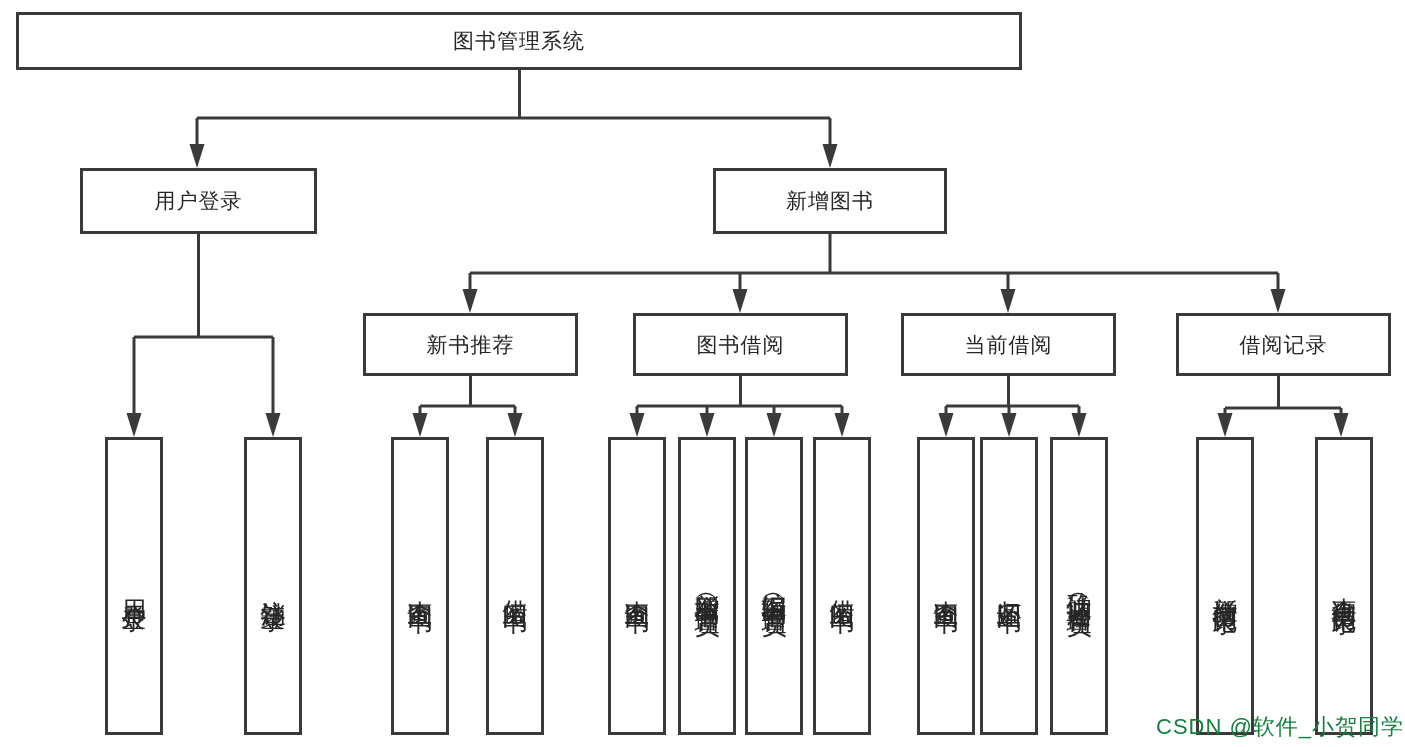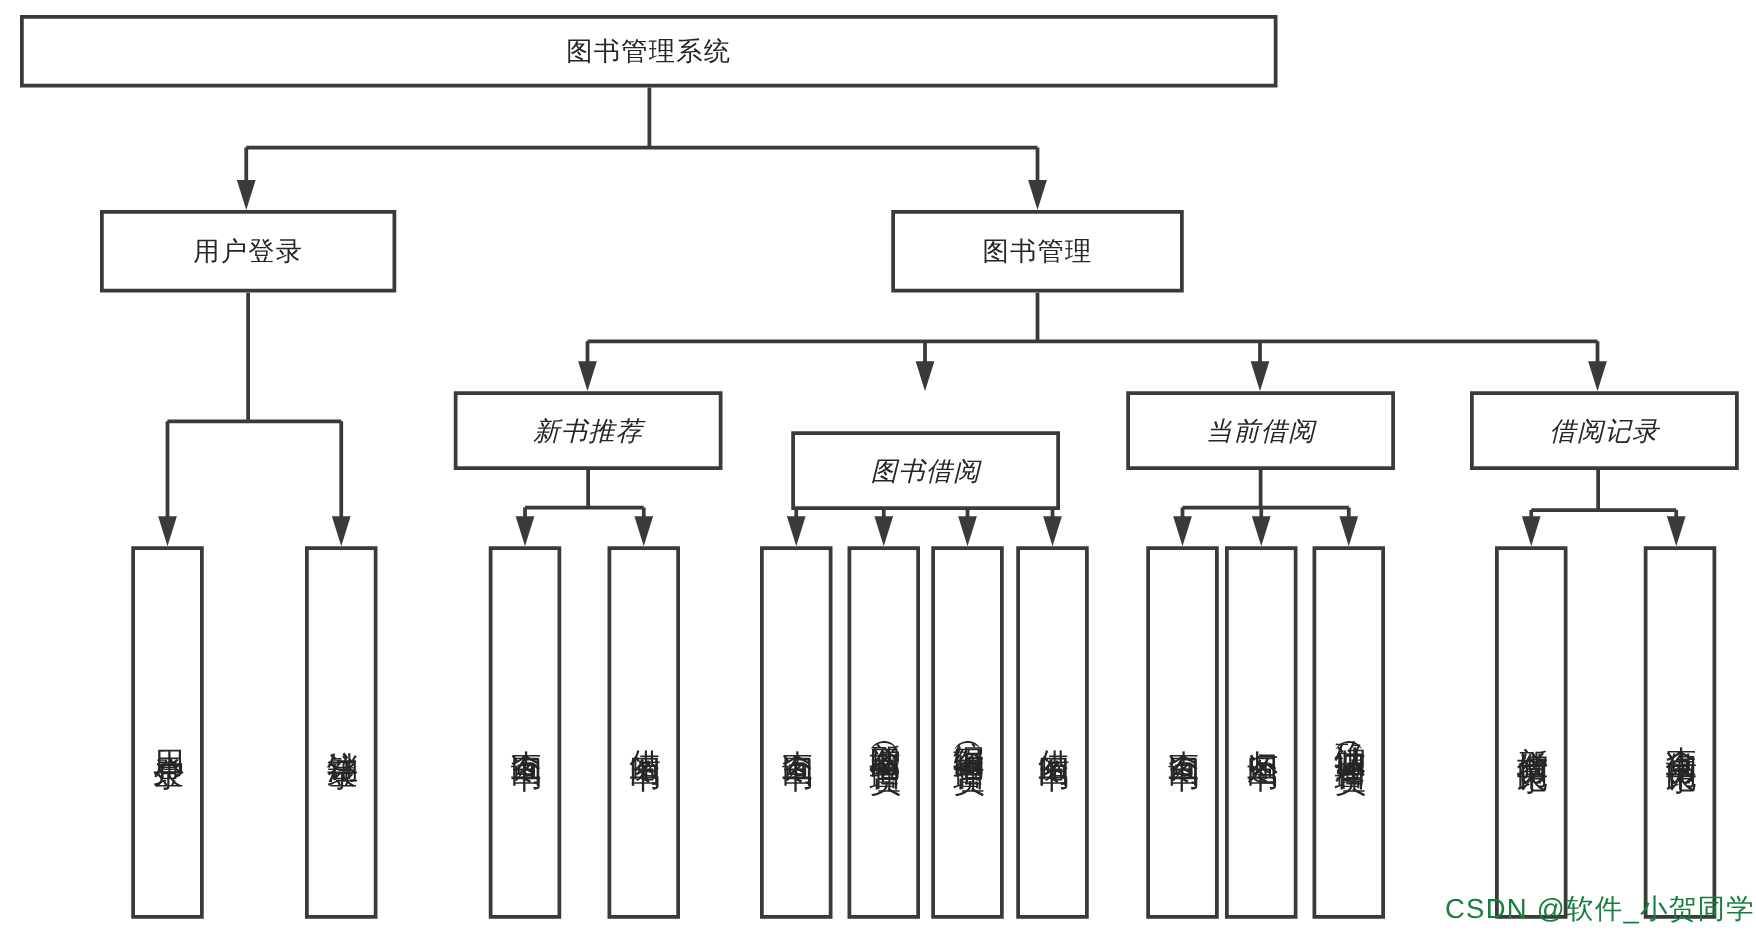--- a/index.html
+++ b/index.html
@@ -42,23 +42,23 @@
     font-size: 25px;
     letter-spacing: 3px;
     line-height: 1;
     top: 437px;
     width: 58px;
     height: 298px;
   }
   .root-node   { left: 16px;  top: 12px;  width: 1006px; height: 58px; }
   .lvl2-left   { left: 80px;  top: 168px; width: 237px;  height: 66px; }
   .lvl2-right  { left: 713px; top: 168px; width: 234px;  height: 66px; }
-  .lvl3        { top: 313px;  width: 215px; height: 63px; font-style: italic; }
+  .lvl3        { top: 313px;  width: 215px; height: 63px; }
   .lvl3-a { left: 363px; }
-  .lvl3-b { left: 633px; margin-top: 32px; }
+  .lvl3-b { left: 633px; }
   .lvl3-c { left: 901px; }
   .lvl3-d { left: 1176px; }
   .v1  { left: 105px; }
   .v2  { left: 244px; }
   .v3  { left: 391px; }
   .v4  { left: 486px; }
   .v5  { left: 608px; }
   .v6  { left: 678px; }
   .v7  { left: 745px; }
   .v8  { left: 813px; }
@@ -131,21 +131,21 @@
     <g>
       <path class="cline" d="M1278.5 376 L1278.5 408 M1225 408 L1341 408 M1225 408 L1225 419 M1341 408 L1341 419"></path>
       <polygon class="ahead" points="1217.5,413 1232.5,413 1225,437"></polygon>
       <polygon class="ahead" points="1333.5,413 1348.5,413 1341,437"></polygon>
     </g>
   </svg>
 
   <div class="node h-node root-node">图书管理系统</div>
 
   <div class="node h-node lvl2-left">用户登录</div>
-  <div class="node h-node lvl2-right">图书管理</div>
+  <div class="node h-node lvl2-right">新增图书</div>
 
   <div class="node h-node lvl3 lvl3-a">新书推荐</div>
   <div class="node h-node lvl3 lvl3-b">图书借阅</div>
   <div class="node h-node lvl3 lvl3-c">当前借阅</div>
   <div class="node h-node lvl3 lvl3-d">借阅记录</div>
 
   <div class="node v-node v1">用户登录</div>
   <div class="node v-node v2">注销登录</div>
 
   <div class="node v-node v3">查询图书</div>

